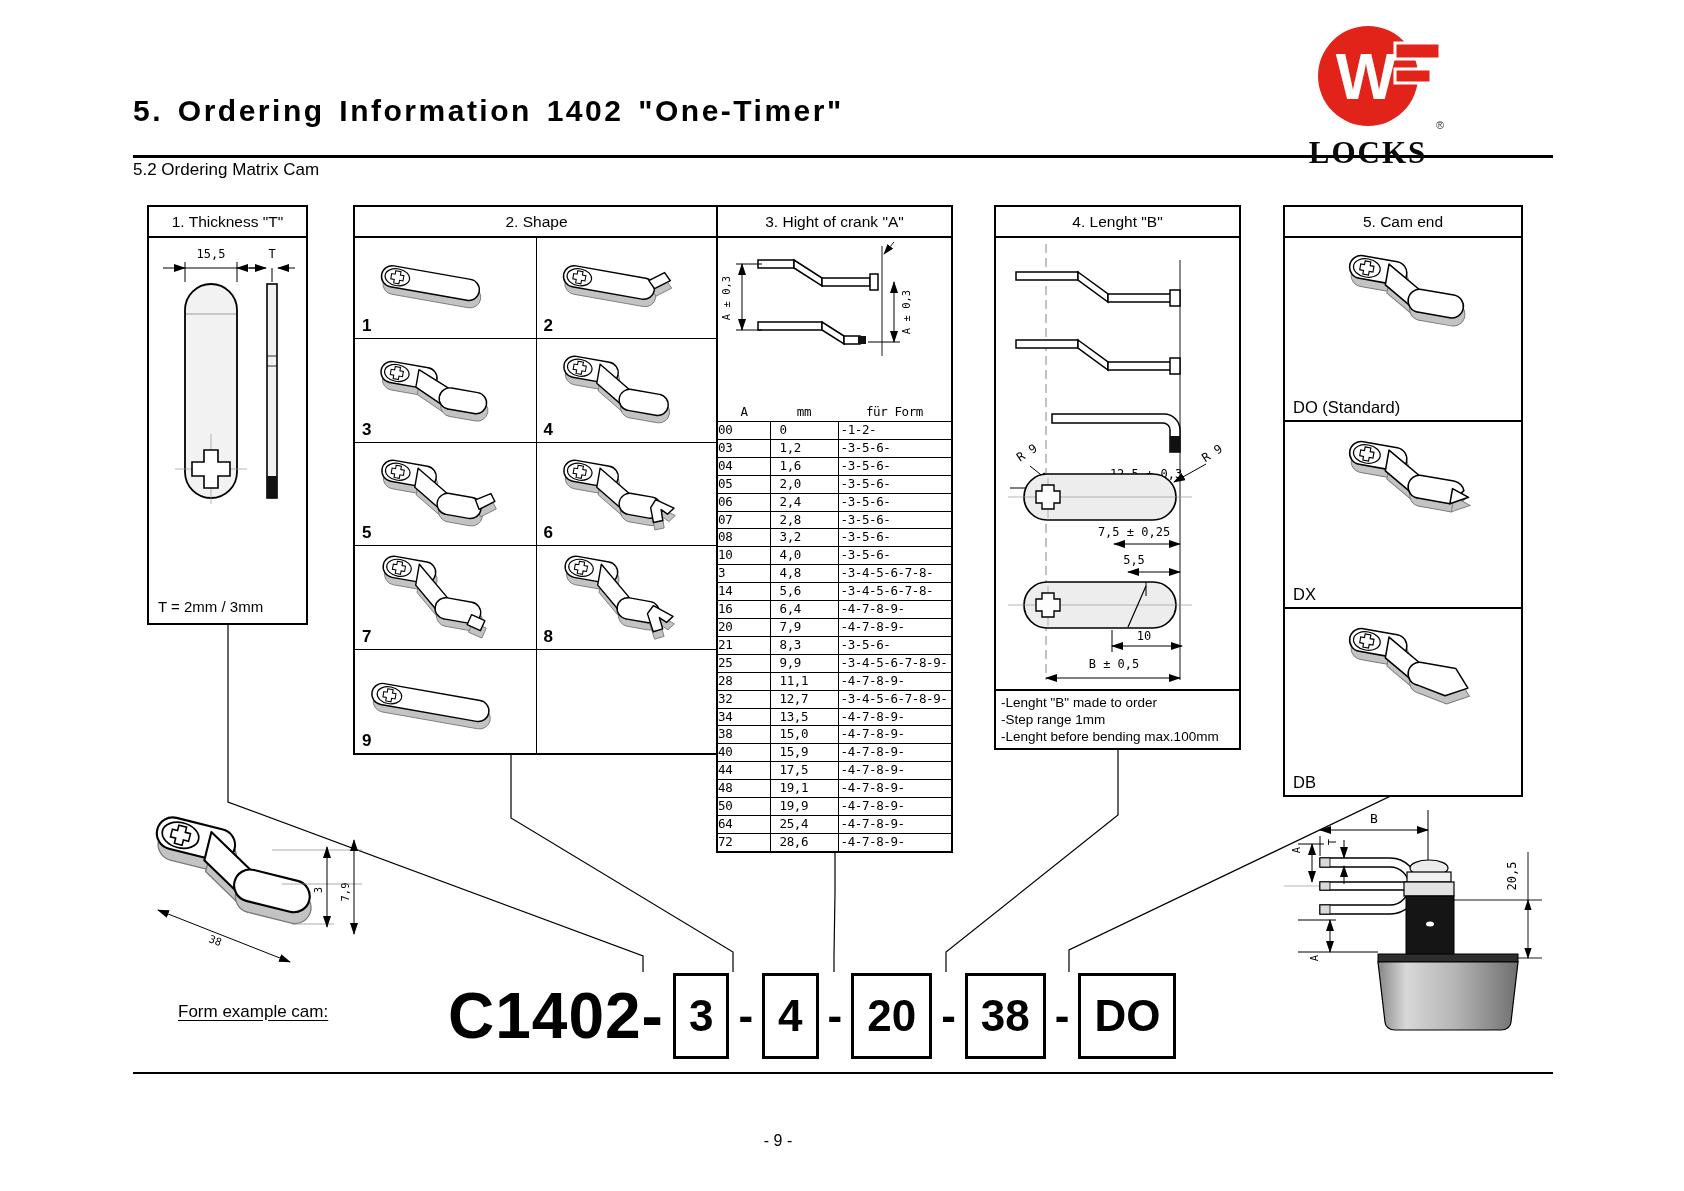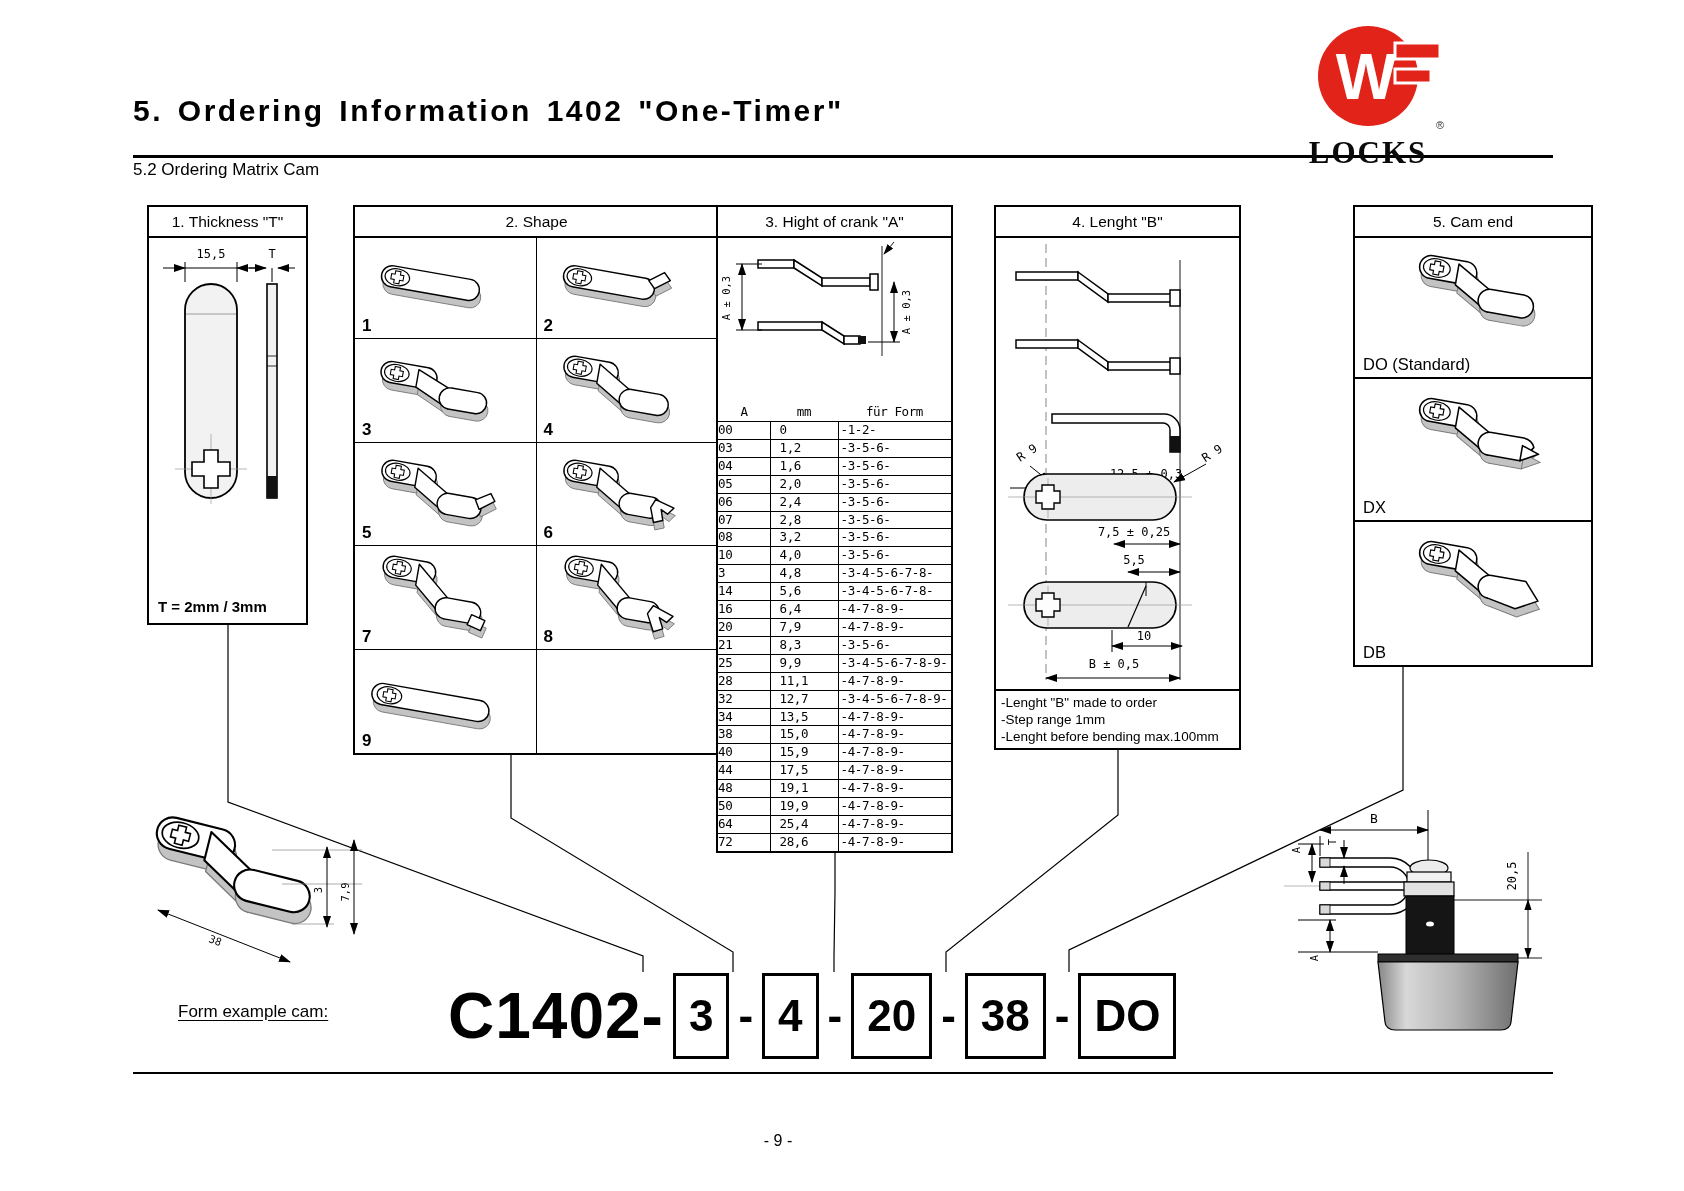--- a/index.html
+++ b/index.html
@@ -55,21 +55,21 @@
   .code-prefix{font-size:64px;font-weight:bold;letter-spacing:1px;}
   .code-box{border:3px solid #000;height:80px;padding:0 13px;display:flex;align-items:center;
             justify-content:center;font-size:44px;font-weight:bold;}
   .code-dash{font-size:44px;font-weight:bold;}
   .example-label{position:absolute;left:178px;top:1002px;font-size:17px;
                  text-decoration:underline;text-underline-offset:3px;}
 
   .overlay{position:absolute;left:0;top:0;pointer-events:none;}
   svg text.dim{font-family:"DejaVu Sans Mono",monospace;font-size:12px;fill:#000;}
   svg text.dim-sm{font-family:"DejaVu Sans Mono",monospace;font-size:10.5px;fill:#000;}
-  .note-t{position:absolute;left:9px;bottom:8px;font-weight:bold;font-size:15px;}
+  .note-t{position:absolute;left:9px;bottom:8px;font-weight:normal;font-size:15px;}
   .logo-word{font-family:"Liberation Serif",serif;font-weight:bold;}
 </style>
 </head>
 <body>
 
 <div class="page">
 
   <div class="page-title">5. Ordering Information 1402 "One-Timer"</div>
   <div class="rule-top"></div>
   <div class="subtitle">5.2 Ordering Matrix Cam</div>
@@ -550,21 +550,21 @@
       <text x="118" y="430" text-anchor="middle" class="dim">B ± 0,5</text>
       <line x1="50" y1="440" x2="184" y2="440" stroke="#000" stroke-width="1" marker-start="url(#a4s)" marker-end="url(#a4e)"></line>
     </svg>
     <div class="len-notes">
       <div>-Lenght "B" made to order</div>
       <div>-Step range 1mm</div>
       <div>-Lenght before bending max.100mm</div>
     </div>
   </div>
 
-  <div class="panel" style="left:1353px;top:205px;width:240px;height:462px">
+  <div class="panel" style="left:1283px;top:205px;width:240px;height:592px">
     <div class="panel-title">5. Cam end</div>
     <div class="camend-grid">
         <div class="camend-cell">
           <svg viewBox="0 0 150 104" width="168" height="100">
             <g transform="rotate(10 75 52)">
               <g transform="translate(3,8)" fill="#c3c3c3" stroke="#7a7a7a" stroke-width="1">
                 <path d="M28,24 h36 a12,12 0 0 1 12,12 a12,12 0 0 1 -12,12 h-36 a12,12 0 0 1 -12,-12 a12,12 0 0 1 12,-12 z"></path>
                 <path d="M56,28 L94,50 L94,72 L56,50 Z"></path>
                 <path d="M94,48 h34 a12,12 0 0 1 12,12 a12,12 0 0 1 -12,12 h-34 a12,12 0 0 1 -12,-12 a12,12 0 0 1 12,-12 z"></path>
               </g>

